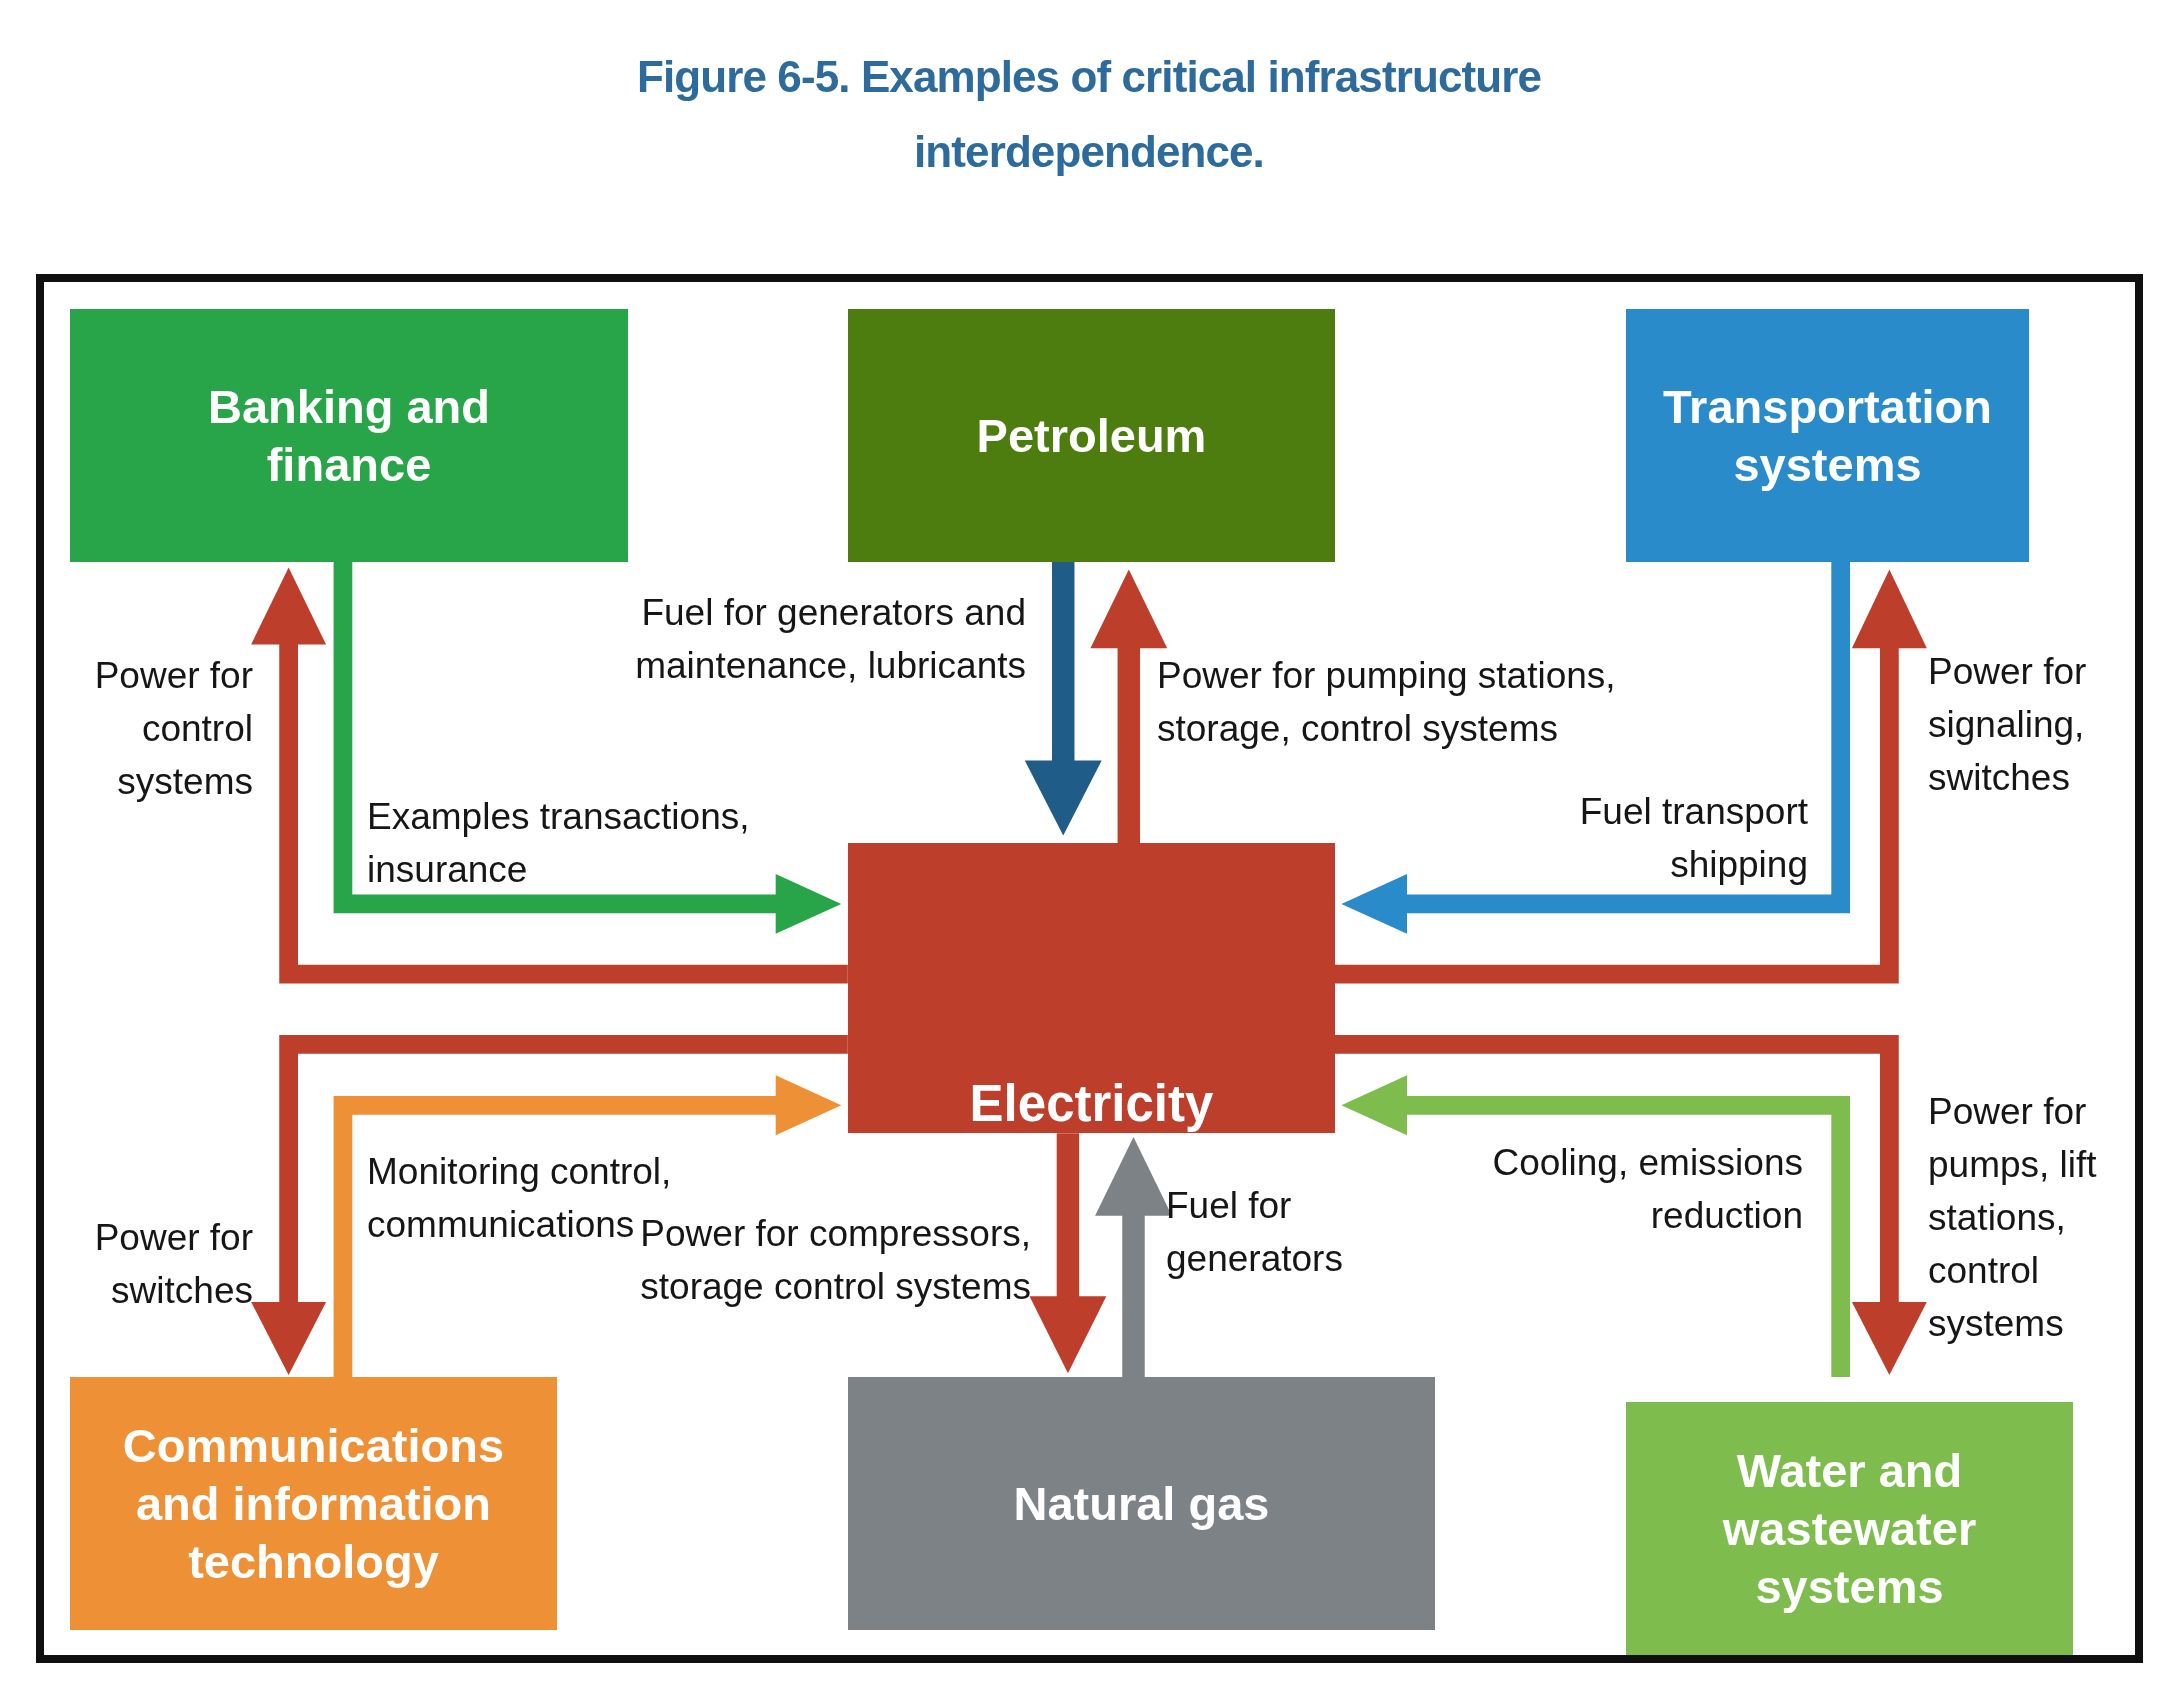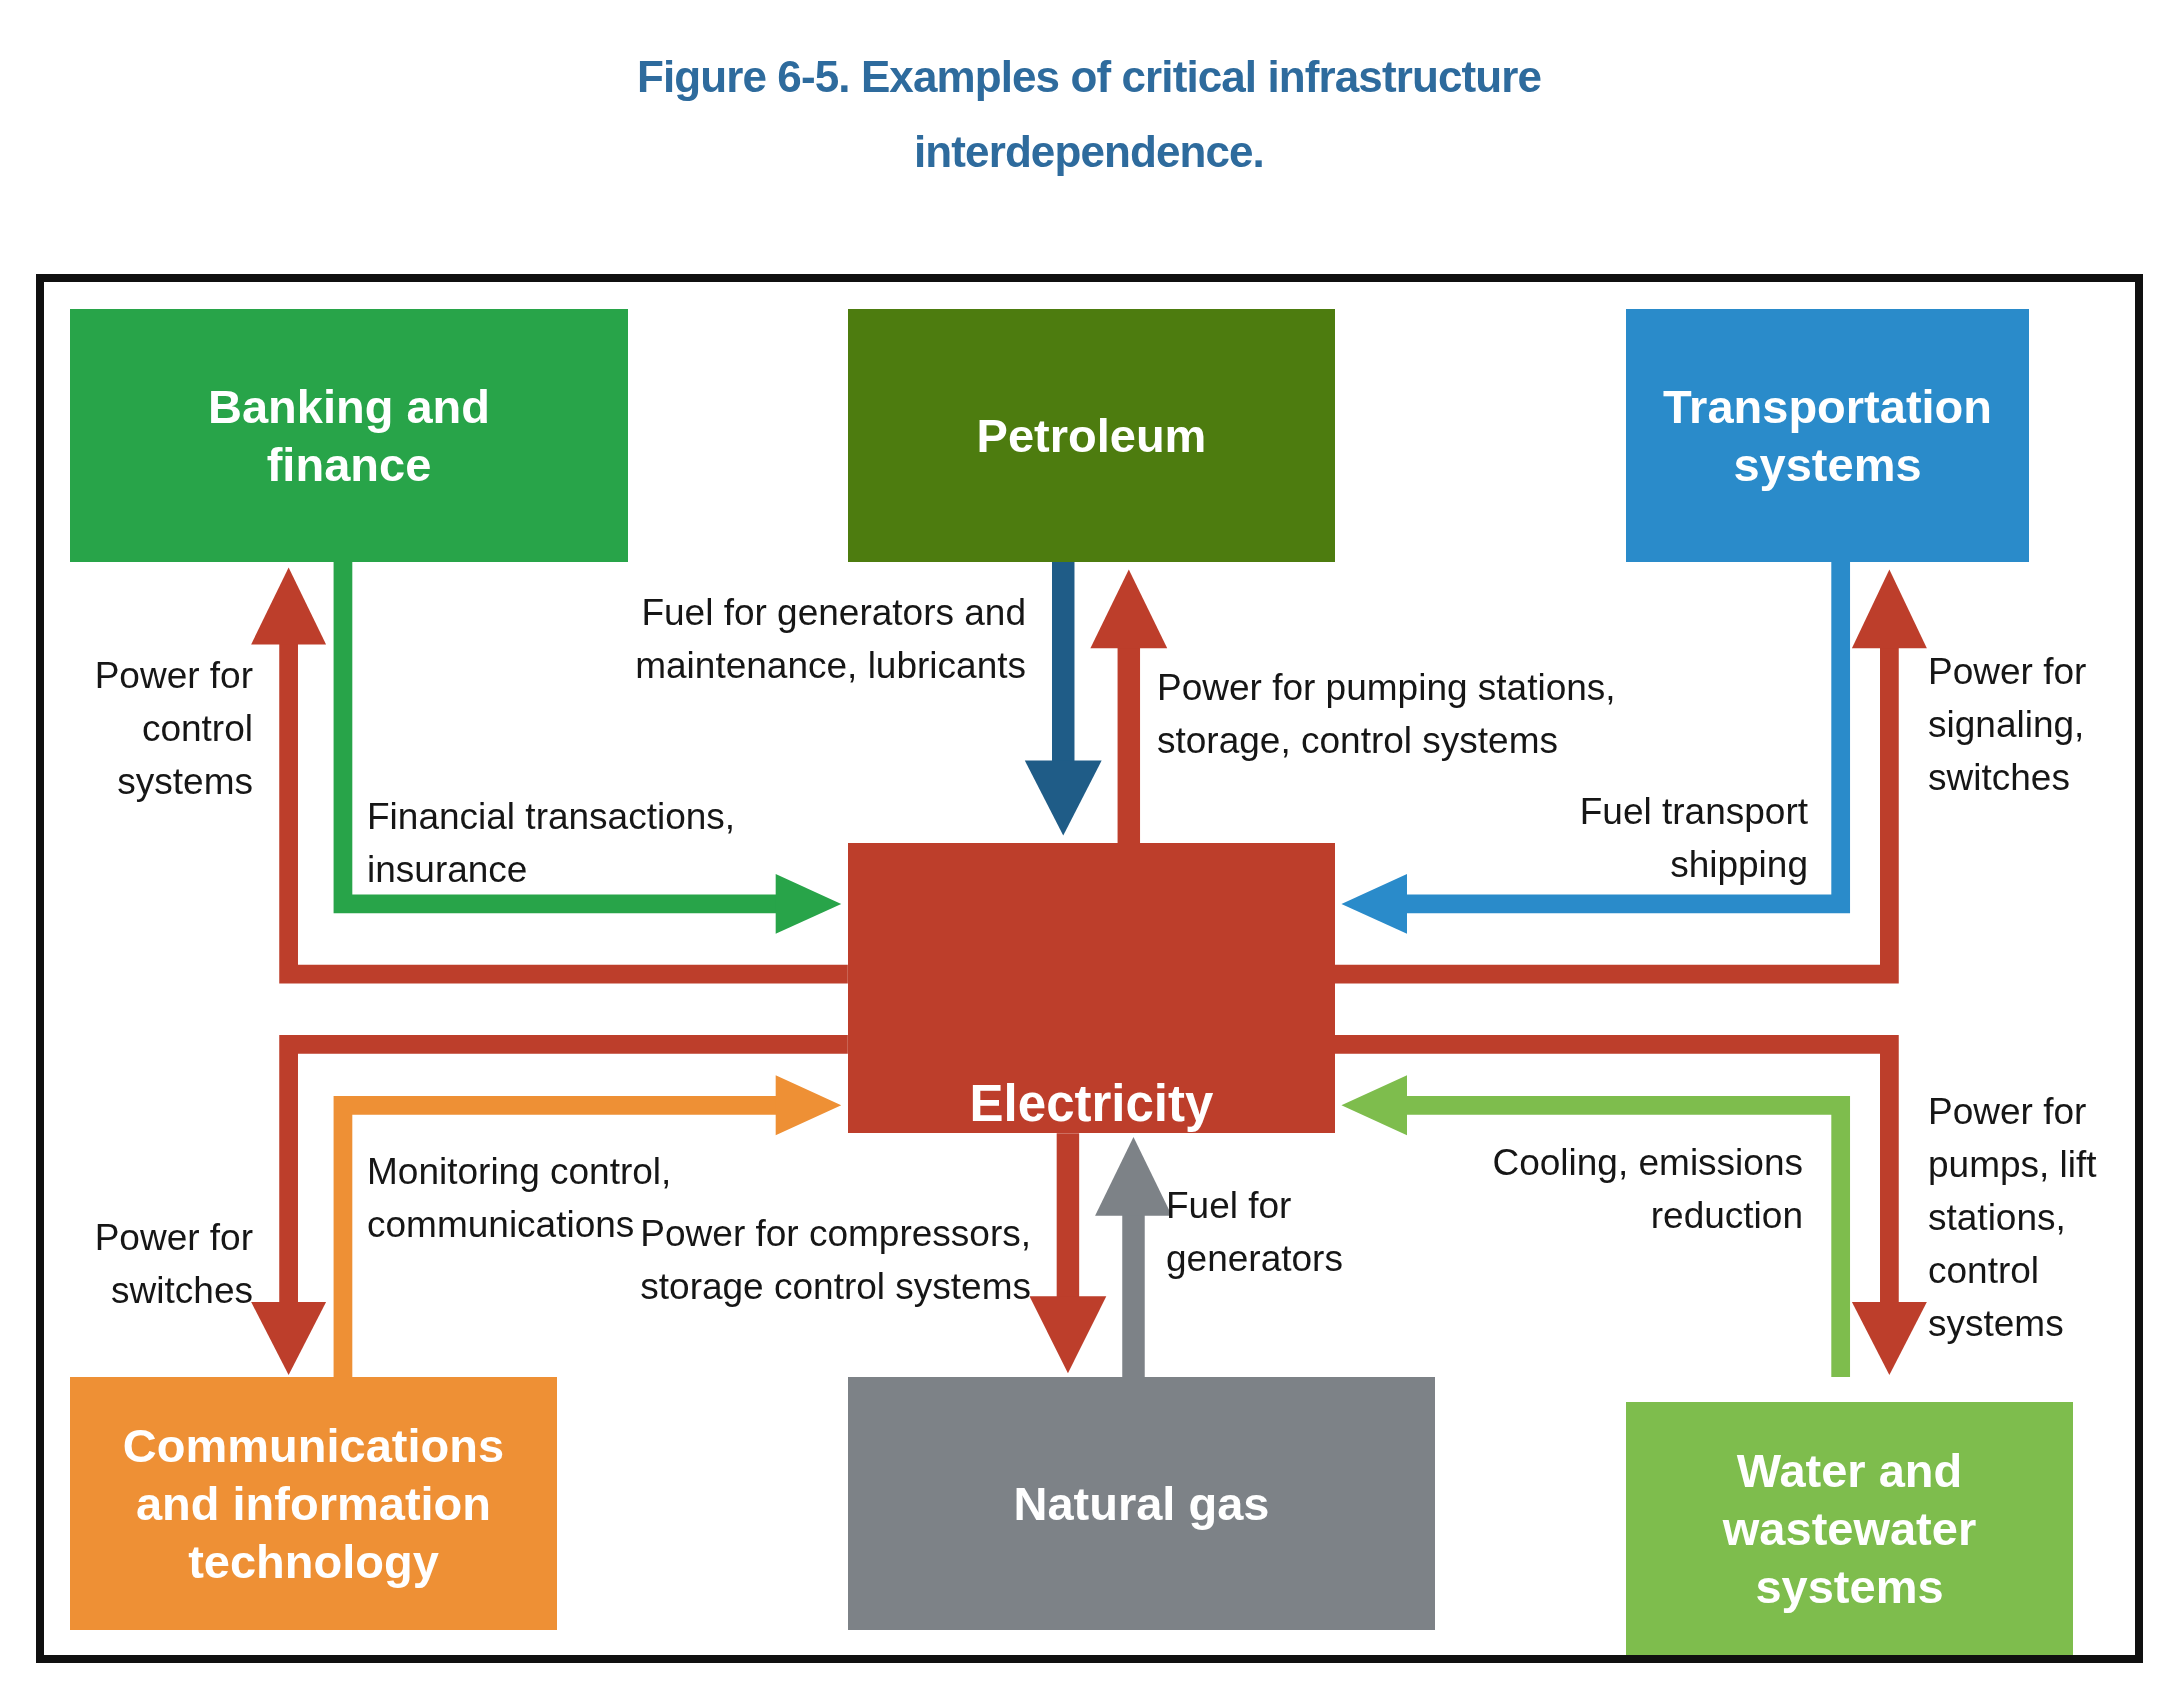--- a/index.html
+++ b/index.html
@@ -146,27 +146,27 @@
   <div class="node node-water">
     <span>Water and
 wastewater
 systems</span>
   </div>
 
   <div class="lbl r" style="left:33px;top:649px;width:220px;">Power for
 control
 systems</div>
 
-  <div class="lbl l" style="left:367px;top:790px;width:431px;">Financial transactions,
+  <div class="lbl l" style="left:367px;top:790px;width:431px;">Examples transactions,
 insurance</div>
 
   <div class="lbl r" style="left:590px;top:586px;width:436px;">Fuel for generators and
 maintenance, lubricants</div>
 
-  <div class="lbl l" style="left:1157px;top:649px;width:534px;margin-top:12px;">Power for pumping stations,
+  <div class="lbl l" style="left:1157px;top:649px;width:534px;">Power for pumping stations,
 storage, control systems</div>
 
   <div class="lbl r" style="left:1433px;top:785px;width:375px;">Fuel transport
 shipping</div>
 
   <div class="lbl l" style="left:1928px;top:645px;width:215px;">Power for
 signaling,
 switches</div>
 
   <div class="lbl r" style="left:33px;top:1211px;width:220px;">Power for

